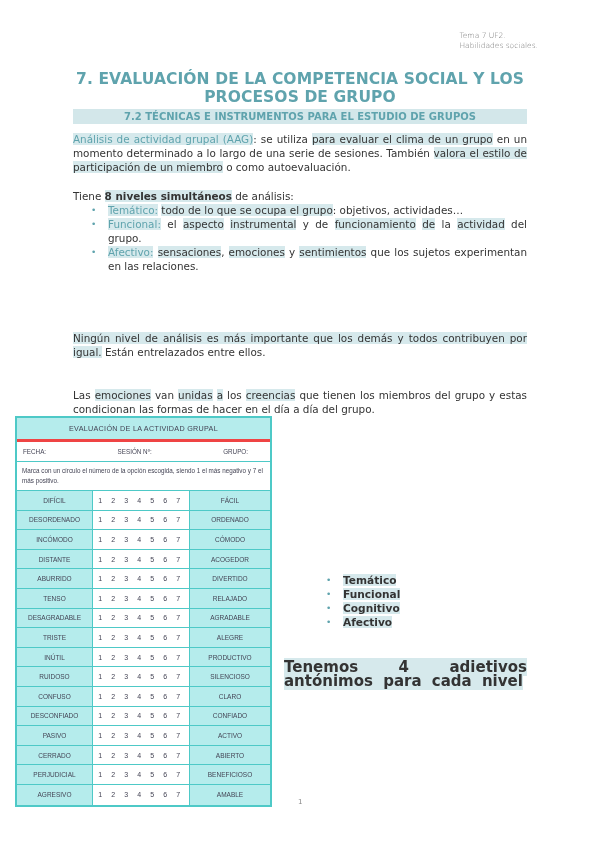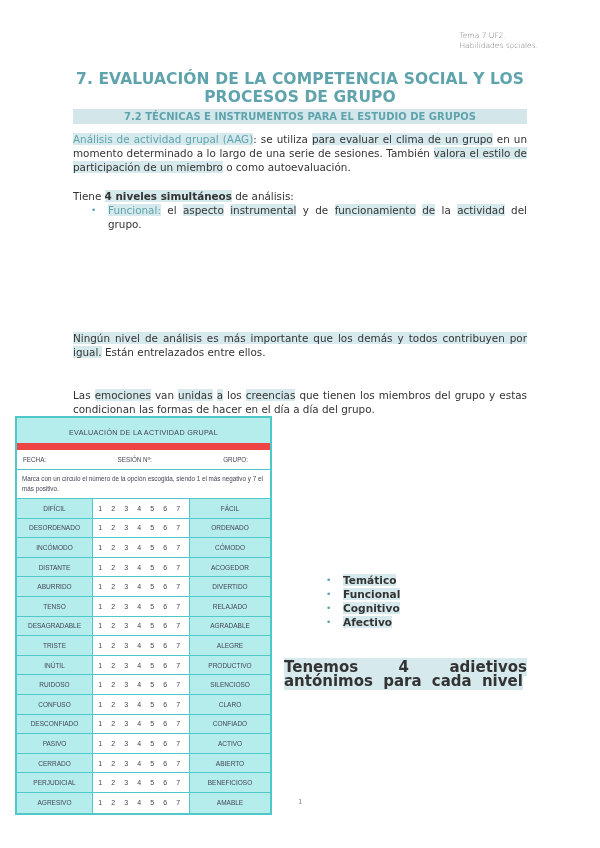--- a/index.html
+++ b/index.html
@@ -19,21 +19,21 @@
   .p1 { top: 132px; }
   .p2 { top: 189px; }
   ul.levels { position: absolute; left: 108px; width: 419px; top: 203px; list-style: none; font-size: 10.4px; line-height: 14px; text-align: justify; }
   ul.levels li { position: relative; margin-bottom: 0; }
   ul.levels li::before { content: "•"; position: absolute; left: -17px; color: #5fa3ad; font-size: 9px; }
   .p3 { top: 331px; }
   .p4 { top: 388px; }
 
   
   .eval-table { position: absolute; left: 15px; top: 416px; width: 257px; border: 2px solid #4ec9c7; background: #fff; font-family: "Liberation Sans", sans-serif; color: #445; }
-  .t-head { height: 32px; background: #b5ecec; display: flex; align-items: flex-end; justify-content: center; padding-bottom: 6px; font-size: 7.2px; letter-spacing: 0.3px; border-bottom: 7px solid #ef4444; }
+  .t-head { height: 24px; background: #b5ecec; display: flex; align-items: flex-end; justify-content: center; padding-bottom: 6px; font-size: 7.2px; letter-spacing: 0.3px; border-bottom: 3px solid #ef4444; }
   .t-info { height: 20px; display: flex; align-items: center; justify-content: space-between; padding: 0 22px 0 6px; font-size: 6.3px; border-bottom: 1px solid #4ec9c7; }
   .t-instr { height: 29px; padding: 4px 5px; font-size: 6.3px; line-height: 10px; border-bottom: 1px solid #4ec9c7; }
   .t-row { display: flex; height: 19.6px; border-bottom: 1.5px solid #4ec9c7; }
   .t-row:last-child { border-bottom: none; }
   .t-cell { display: flex; align-items: center; justify-content: center; font-size: 6.5px; }
   .t-neg { width: 76px; background: #b5ecec; border-right: 1.5px solid #4ec9c7; }
   .t-scale { width: 96px; background: #fff; letter-spacing: 3.6px; font-size: 7px; }
   .t-pos { flex: 1; background: #b5ecec; border-left: 1.5px solid #4ec9c7; }
 
   ul.short { position: absolute; left: 319px; top: 573px; list-style: none; font-size: 10.6px; line-height: 14px; font-weight: bold; color: #333; padding-left: 24px; }
@@ -48,24 +48,26 @@
 <div class="header-right">
   <div>Tema 7 UF2.</div>
   <div>Habilidades sociales.</div>
 </div>
 
 <h1 class="title">7. EVALUACIÓN DE LA COMPETENCIA SOCIAL Y LOS PROCESOS DE GRUPO</h1>
 <h2 class="subtitle">7.2 TÉCNICAS E INSTRUMENTOS PARA EL ESTUDIO DE GRUPOS</h2>
 
 <p class="para p1"><span class="accent hl">Análisis de actividad grupal (AAG)</span><span>: se utiliza </span><span class="hl">para evaluar el clima de un grupo</span><span> en un momento determinado a lo largo de una serie de sesiones. También </span><span class="hl">valora el estilo de participación de un miembro</span><span> o como autoevaluación.</span></p>
 
-<p class="para p2"><span>Tiene </span><span class="b hl">4 niveles simultáneos</span><span> de análisis:</span></p>
+<p class="para p2"><span>Tiene </span><span class="b hl">8 niveles simultáneos</span><span> de análisis:</span></p>
 
 <ul class="levels">
+  <li><span class="accent hl">Temático:</span><span> </span><span class="hl">todo de lo que se ocupa el grupo</span><span>: objetivos, actividades…</span></li>
   <li><span class="accent hl">Funcional:</span><span> el </span><span class="hl">aspecto</span><span> </span><span class="hl">instrumental</span><span> y de </span><span class="hl">funcionamiento</span><span> </span><span class="hl">de</span><span> la </span><span class="hl">actividad</span><span> del grupo.</span></li>
+  <li><span class="accent hl">Afectivo:</span><span> </span><span class="hl">sensaciones</span><span>, </span><span class="hl">emociones</span><span> y </span><span class="hl">sentimientos</span><span> que los sujetos experimentan en las relaciones.</span></li>
 </ul>
 
 <p class="para p3"><span class="hl">Ningún nivel de análisis es más importante que los demás y todos contribuyen por igual.</span><span> Están entrelazados entre ellos.</span></p>
 
 <p class="para p4"><span>Las </span><span class="hl">emociones</span><span> van </span><span class="hl">unidas</span><span> </span><span class="hl">a</span><span> los </span><span class="hl">creencias</span><span> que tienen los miembros del grupo y estas condicionan las formas de hacer en el día a día del grupo.</span></p>
 
 <div class="eval-table">
   <div class="t-head">EVALUACIÓN DE LA ACTIVIDAD GRUPAL</div>
   <div class="t-info">
     <span>FECHA:</span>

